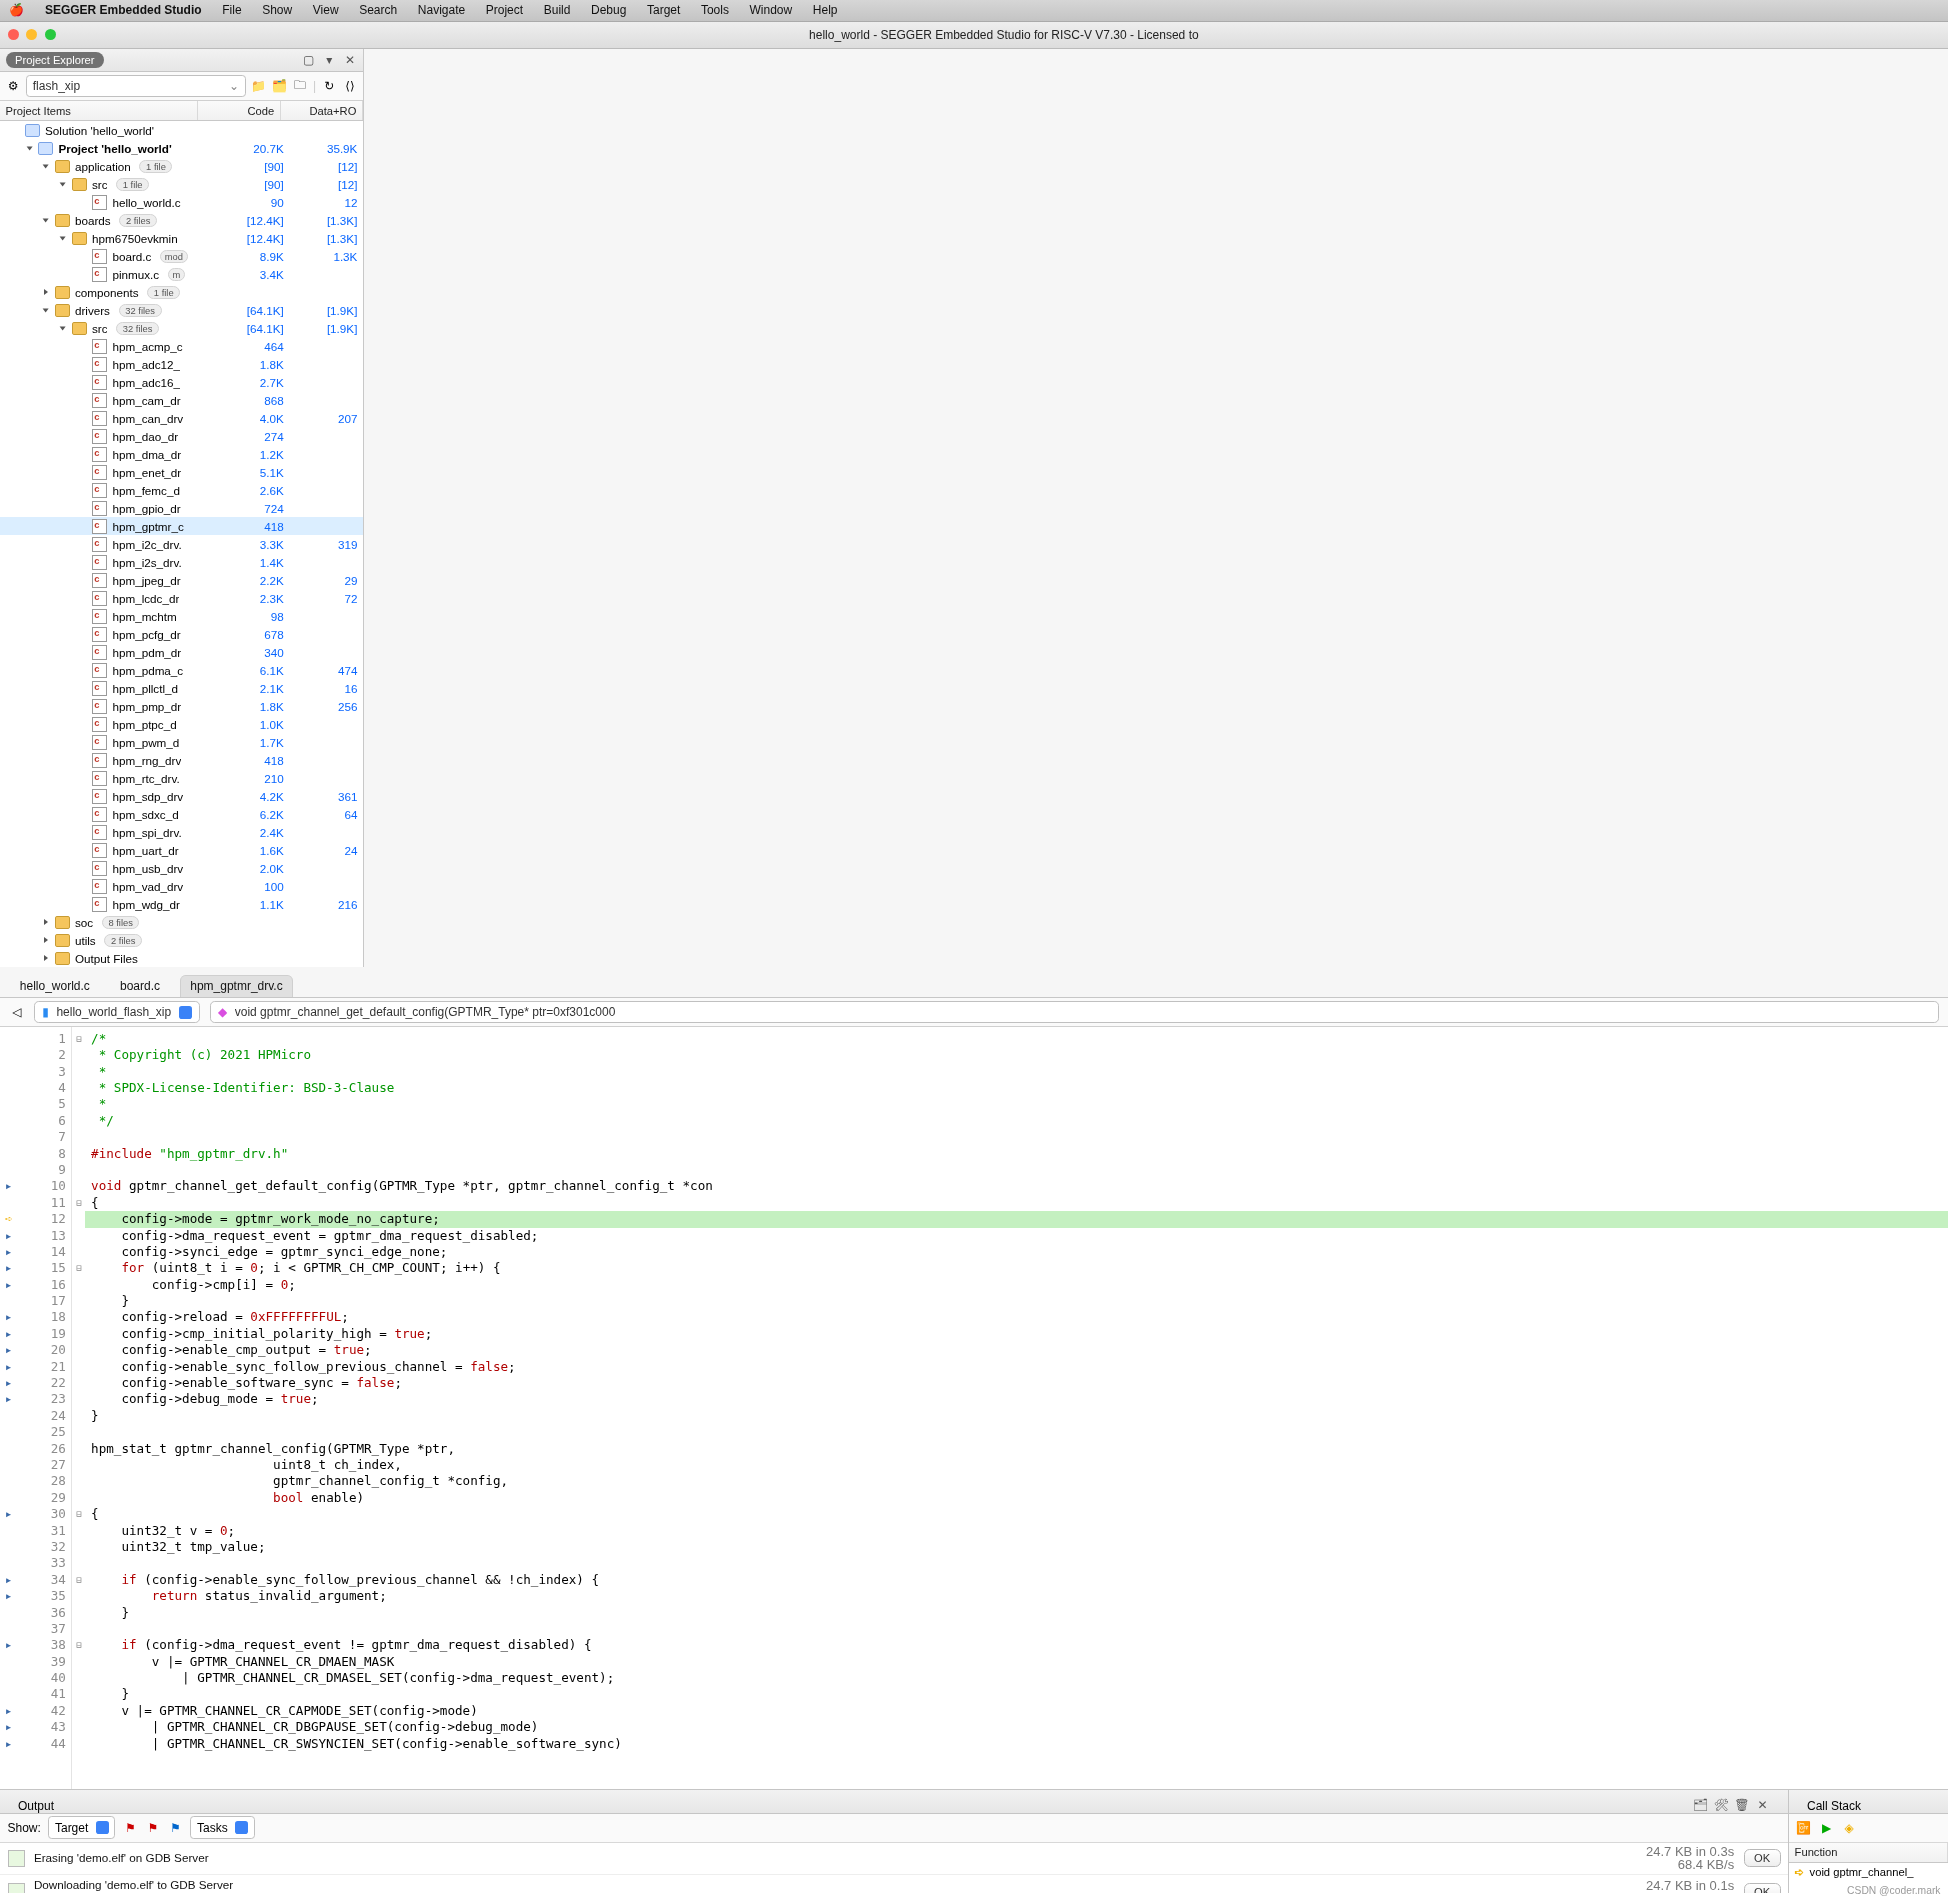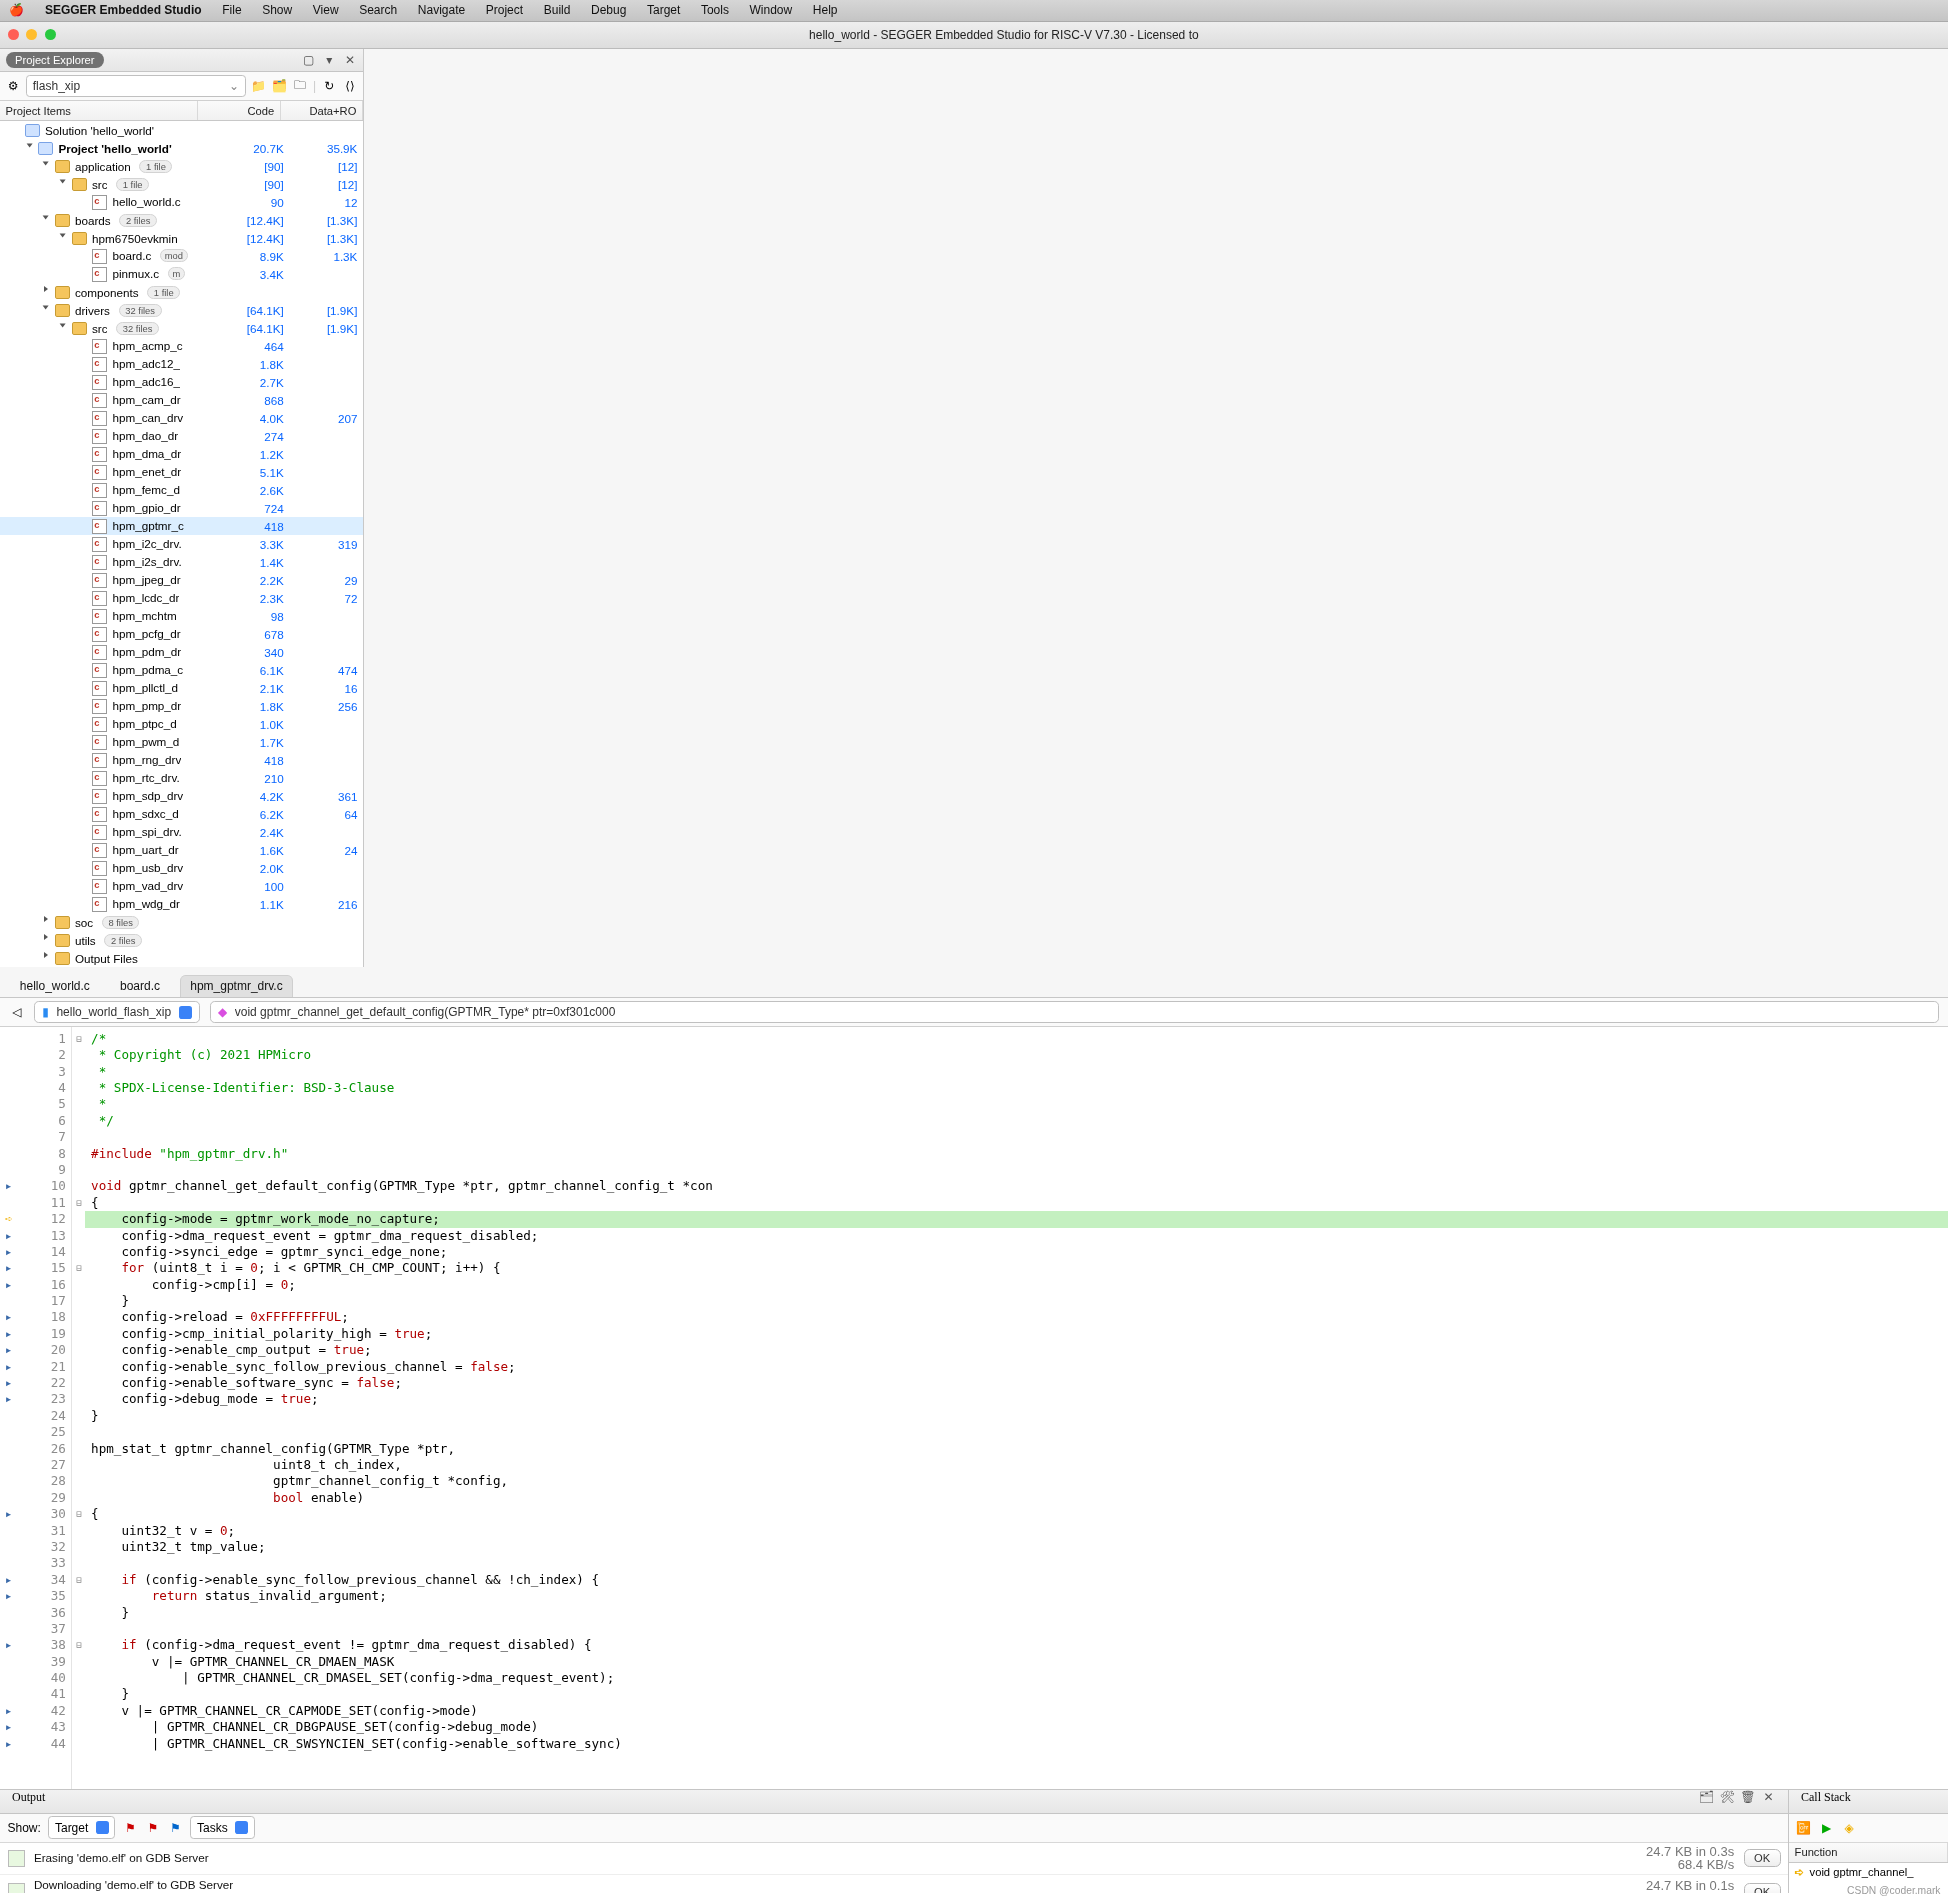--- a/index.html
+++ b/index.html
@@ -32,21 +32,21 @@
   .icn{display:inline-flex;align-items:center;justify-content:center;width:15px;height:15px;}
   .toolstrip{height:28px;display:flex;align-items:center;gap:5.6px;padding:0 5.6px;border-bottom:0.9px solid #d0d0d0;background:#fafafa;}
   .toolstrip .combo{flex:1;border:0.9px solid #c0c0c0;border-radius:3.7px;height:20.6px;display:flex;align-items:center;padding:0 5.6px;color:#333;background:#fff;}
   .tbl-head{display:flex;background:linear-gradient(#fafafa,#f1f1f1);border-bottom:0.9px solid #c8c8c8;font-size:11.2px;color:#222;}
   .tbl-head div{padding:3.7px 5.6px;border-right:0.9px solid #d9d9d9;}
   .col-items{flex:1;min-width:0;overflow:hidden;white-space:nowrap;text-overflow:ellipsis;}
   .col-code{width:71px;text-align:right;}
   .col-data{width:70px;text-align:right;}
   .tree{flex:1;overflow:auto;background:#fff;}
   .row{display:flex;align-items:center;height:18px;padding-right:1.9px;font-size:11.7px;}
-  .row .lbl{flex:1;display:flex;align-items:flex-start;gap:5px;min-width:0;overflow:hidden;white-space:nowrap;}
+  .row .lbl{flex:1;display:flex;align-items:center;gap:5px;min-width:0;overflow:hidden;white-space:nowrap;}
   .row .lbl span.txt{overflow:hidden;text-overflow:ellipsis;}
   .num{width:71px;text-align:right;color:var(--blue);padding-right:3.7px;}
   .num2{width:70px;text-align:right;color:var(--blue);padding-right:3.7px;}
   .tw{display:inline-block;width:0;height:0;border-left:4.7px solid #555;border-top:3.7px solid transparent;border-bottom:3.7px solid transparent;margin-right:1.9px;}
   .tw.open{transform:rotate(90deg);transform-origin:40% 50%;}
   .fldr{width:13px;height:11.2px;display:inline-block;background:#f5c55c;border:0.9px solid #c79b33;border-radius:1.9px;}
   .box{width:13px;height:11.2px;display:inline-block;background:#cfe2ff;border:0.9px solid #7aa3e6;border-radius:1.9px;}
   .cfile{width:13px;height:13px;display:inline-block;background:#fff;border:0.9px solid #999;position:relative;}
   .cfile:after{content:"c";position:absolute;left:0.9px;top:-0.9px;font-size:9.4px;color:#c0392b;font-weight:700;}
   .badge{display:inline-block;background:#eee;border:0.9px solid #d3d3d3;border-radius:8.4px;font-size:9.4px;color:#555;padding:0 5.6px;margin-left:3.7px;}
@@ -66,21 +66,21 @@
   .marks{width:17px;color:#3a6aa9;padding-top:3.7px;}
   .fold{width:13px;padding-top:3.7px;}
   .codelines{flex:1;padding:3.7px 0 37px;white-space:pre;min-width:0;}
   .ln{display:block;height:16.4px;padding:0 5.6px;}
   .hl{background:var(--highlight-line);}
   .g{color:var(--code-green);}
   .r{color:var(--code-red);}
   .k{color:#000;}
   .bottom{display:flex;border-top:0.9px solid #c5c5c5;height:178px;}
   .out-panel{flex:1;border-right:0.9px solid #c5c5c5;display:flex;flex-direction:column;background:#fff;}
-  .out-head{height:22.5px;display:flex;align-items:flex-start;background:linear-gradient(#f2f2f2,#e6e6e6);border-bottom:0.9px solid #c5c5c5;padding:0 12px;font-family:Liberation Serif, serif;}
+  .out-head{height:22.5px;display:flex;align-items:flex-end;background:linear-gradient(#f2f2f2,#e6e6e6);border-bottom:0.9px solid #c5c5c5;padding:0 18px;}
   .out-tool{height:28px;display:flex;align-items:center;gap:7.5px;padding:0 7.5px;border-bottom:0.9px solid #d8d8d8;background:#fafafa;}
   .sel-box{border:0.9px solid #c0c0c0;border-radius:3.7px;height:20.6px;display:flex;align-items:center;padding:0 5.6px;gap:7.5px;background:#fff;}
   .sel-box .chev{width:13px;height:13px;border-radius:2.8px;background:#3a82f7;}
   .out-list{flex:1;overflow:auto;}
   .out-item{display:flex;align-items:center;padding:2.8px 7.5px;border-bottom:0.9px solid #eee;gap:9.4px;}
   .out-item .ico{width:15px;height:15px;border:0.9px solid #bbb;background:#fff;}
   .out-item .ico.ok{background:#e8f8e0;}
   .out-item .txts{flex:1;display:flex;flex-direction:column;line-height:14px;}
   .out-item .t1{font-size:11.7px;color:#111;}
   .out-item .t2{font-size:10.3px;color:#777;}

